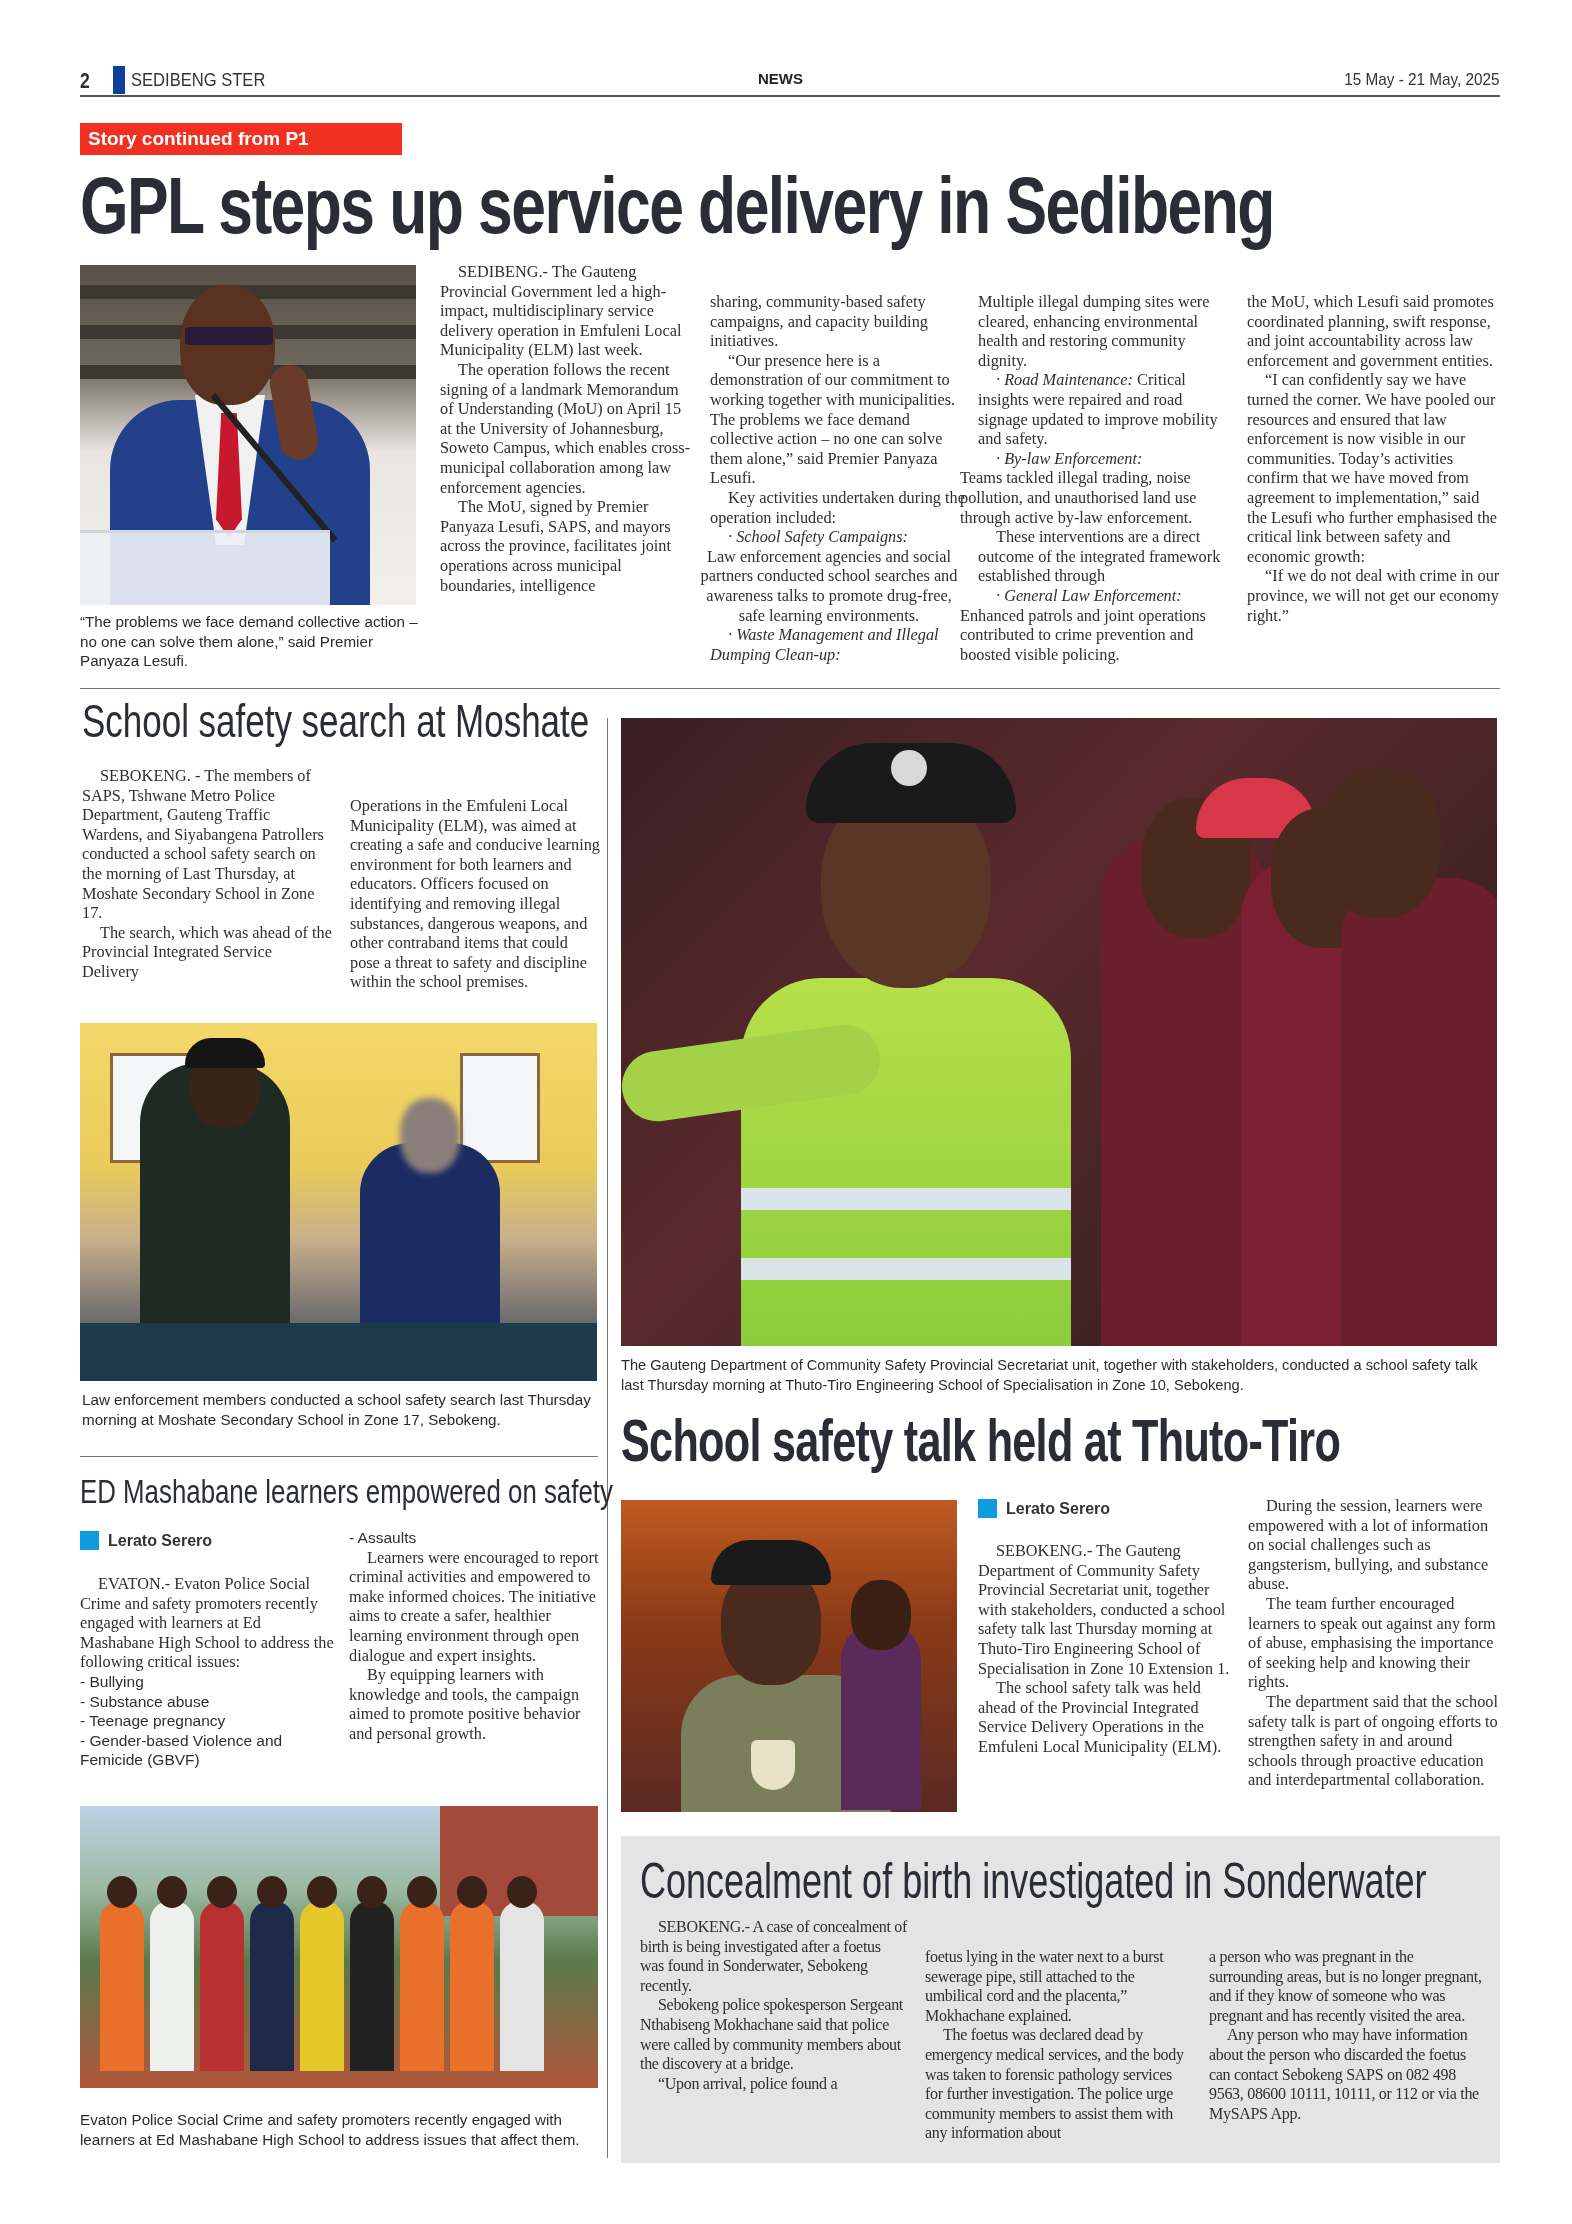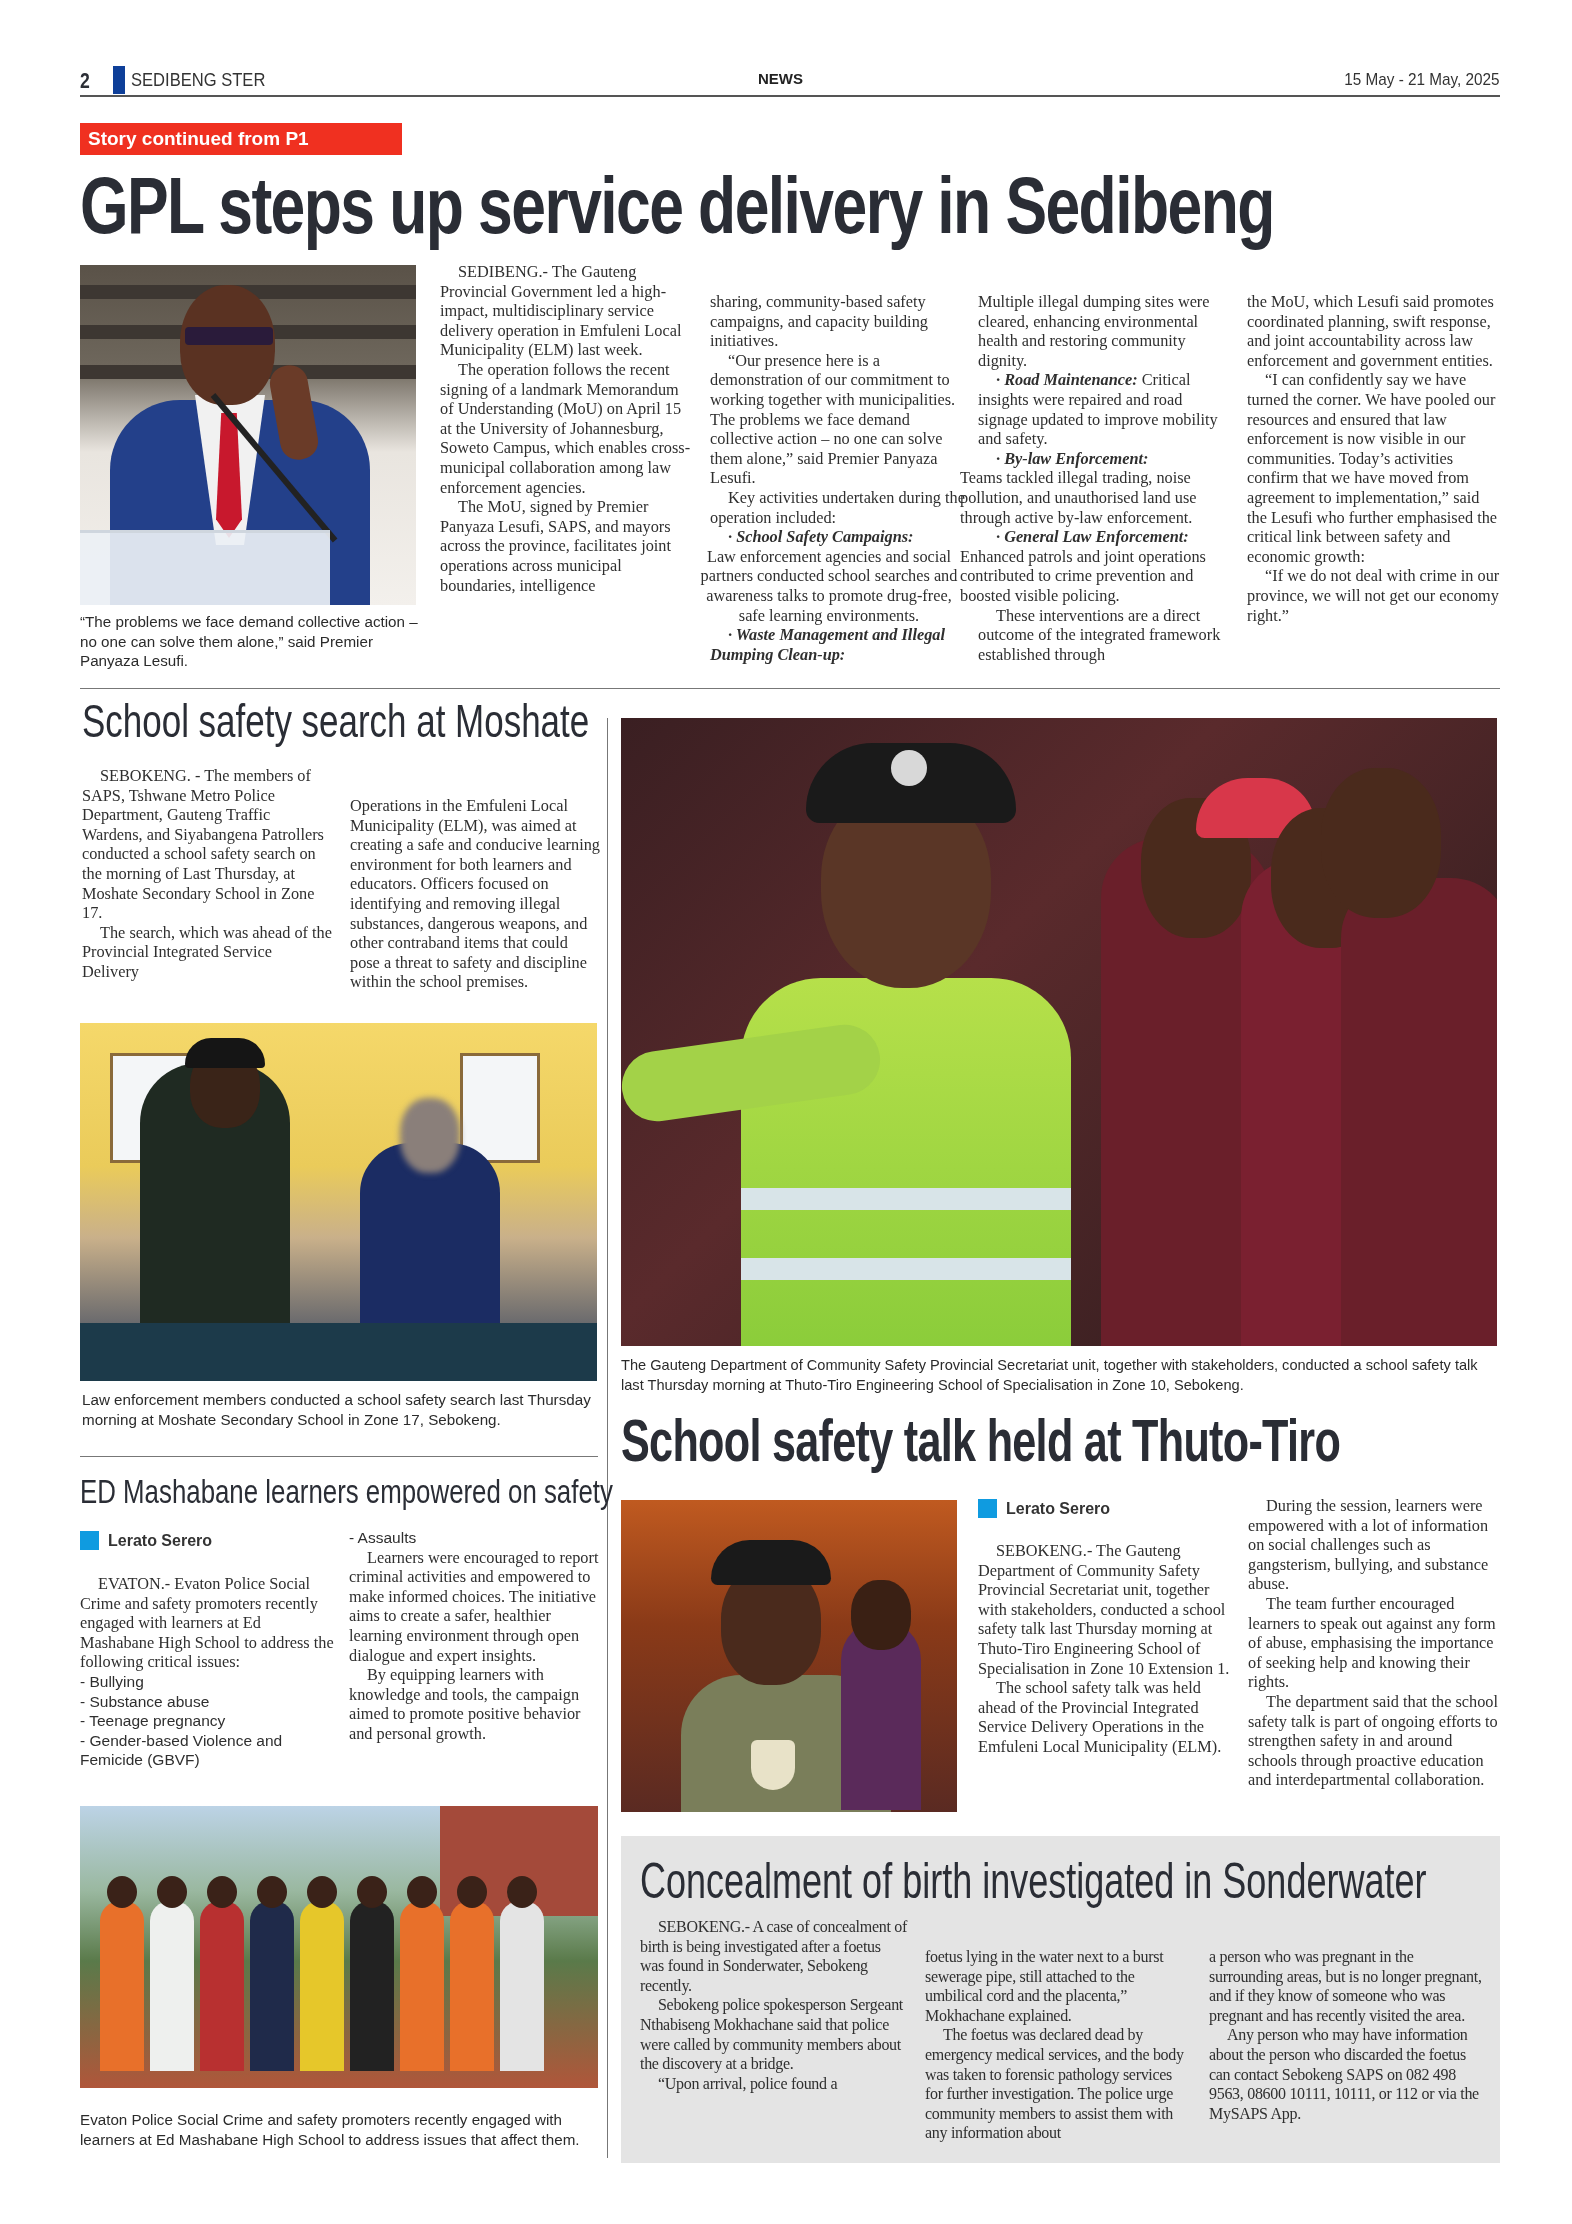--- a/index.html
+++ b/index.html
@@ -17,21 +17,21 @@
   .hdr-rule { left: 80px; top: 95px; width: 1420px; height: 2px; background: #555; }
 
   .cont-badge { left: 80px; top: 123px; width: 322px; height: 32px; background: #f03020; color: #fff; font-family: "Liberation Sans", sans-serif; font-weight: bold; font-size: 19px; line-height: 32px; padding-left: 8px; }
 
   .headline-main { left: 80px; top: 160px; font-family: "Liberation Sans", sans-serif; font-weight: bold; font-size: 80px; color: #2a2d35; letter-spacing: -2px; transform: scaleX(0.78); transform-origin: left; white-space: nowrap; line-height: 92px; }
 
   
   .col { position: absolute; font-size: 16.3px; line-height: 19.6px; color: #2f2f2f; }
   .col p { text-indent: 18px; }
   .col p.noind { text-indent: 0; margin-top: 30px; }
-  .col .bi { font-weight: bold; font-style: italic; }
+  .col .bi { font-weight: normal; font-style: italic; }
   .col .list { text-indent: 0; font-family: "Liberation Sans", sans-serif; font-size: 15.5px; }
 
   .caption { position: absolute; font-family: "Liberation Sans", sans-serif; font-size: 15.2px; line-height: 19.6px; color: #2b2b2b; }
 
   .section-title { position: absolute; font-family: "Liberation Sans", sans-serif; color: #2a2d35; white-space: nowrap; transform-origin: left; }
   .st-light { font-weight: normal; }
   .st-bold { font-weight: bold; }
 
   .rule-h { position: absolute; height: 1px; background: #777; }
   .rule-v { position: absolute; width: 1px; background: #777; }
@@ -126,22 +126,22 @@
     <p class="noind">sharing, community-based safety campaigns, and capacity building initiatives.</p>
     <p>“Our presence here is a demonstration of our commitment to working together with municipalities. The problems we face demand collective action – no one can solve them alone,” said Premier Panyaza Lesufi.</p>
     <p>Key activities undertaken during the operation included:</p>
     <p><span class="bi">· School Safety Campaigns:</span><br><span style="display: inline-block; text-indent: 0px; margin-left: -18px; text-align: center;">Law enforcement agencies and social partners conducted school searches and awareness talks to promote drug-free, safe learning environments.</span></p>
     <p><span class="bi">· Waste Management and Illegal Dumping Clean-up:</span></p>
   </div>
 <div class="col" style="left:978px; top:262px; width:256px;">
     <p class="noind">Multiple illegal dumping sites were cleared, enhancing environmental health and restoring community dignity.</p>
     <p><span class="bi">· Road Maintenance:</span><span> Critical insights were repaired and road signage updated to improve mobility and safety.</span></p>
     <p><span class="bi">· By-law Enforcement:</span><br><span style="display: inline-block; text-indent: 0px; margin-left: -18px;">Teams tackled illegal trading, noise pollution, and unauthorised land use through active by-law enforcement.</span></p>
+    <p>These interventions are a direct outcome of the integrated framework established through</p>
     <p><span class="bi">· General Law Enforcement:</span><br><span style="display: inline-block; text-indent: 0px; margin-left: -18px;">Enhanced patrols and joint operations contributed to crime prevention and boosted visible policing.</span></p>
-    <p>These interventions are a direct outcome of the integrated framework established through</p>
   </div>
 <div class="col" style="left:1247px; top:262px; width:256px;">
     <p class="noind">the MoU, which Lesufi said promotes coordinated planning, swift response, and joint accountability across law enforcement and government entities.</p>
     <p>“I can confidently say we have turned the corner. We have pooled our resources and ensured that law enforcement is now visible in our communities. Today’s activities confirm that we have moved from agreement to implementation,” said the Lesufi who further emphasised the critical link between safety and economic growth:</p>
     <p>“If we do not deal with crime in our province, we will not get our economy right.”</p>
   </div>
 
 <div class="rule-h" style="left:80px; top:688px; width:1420px;"></div>
 
 <h2 class="section-title st-light" style="left:82px; top:694px; font-size:46px; transform:scaleX(0.76);">School safety search at Moshate</h2>

